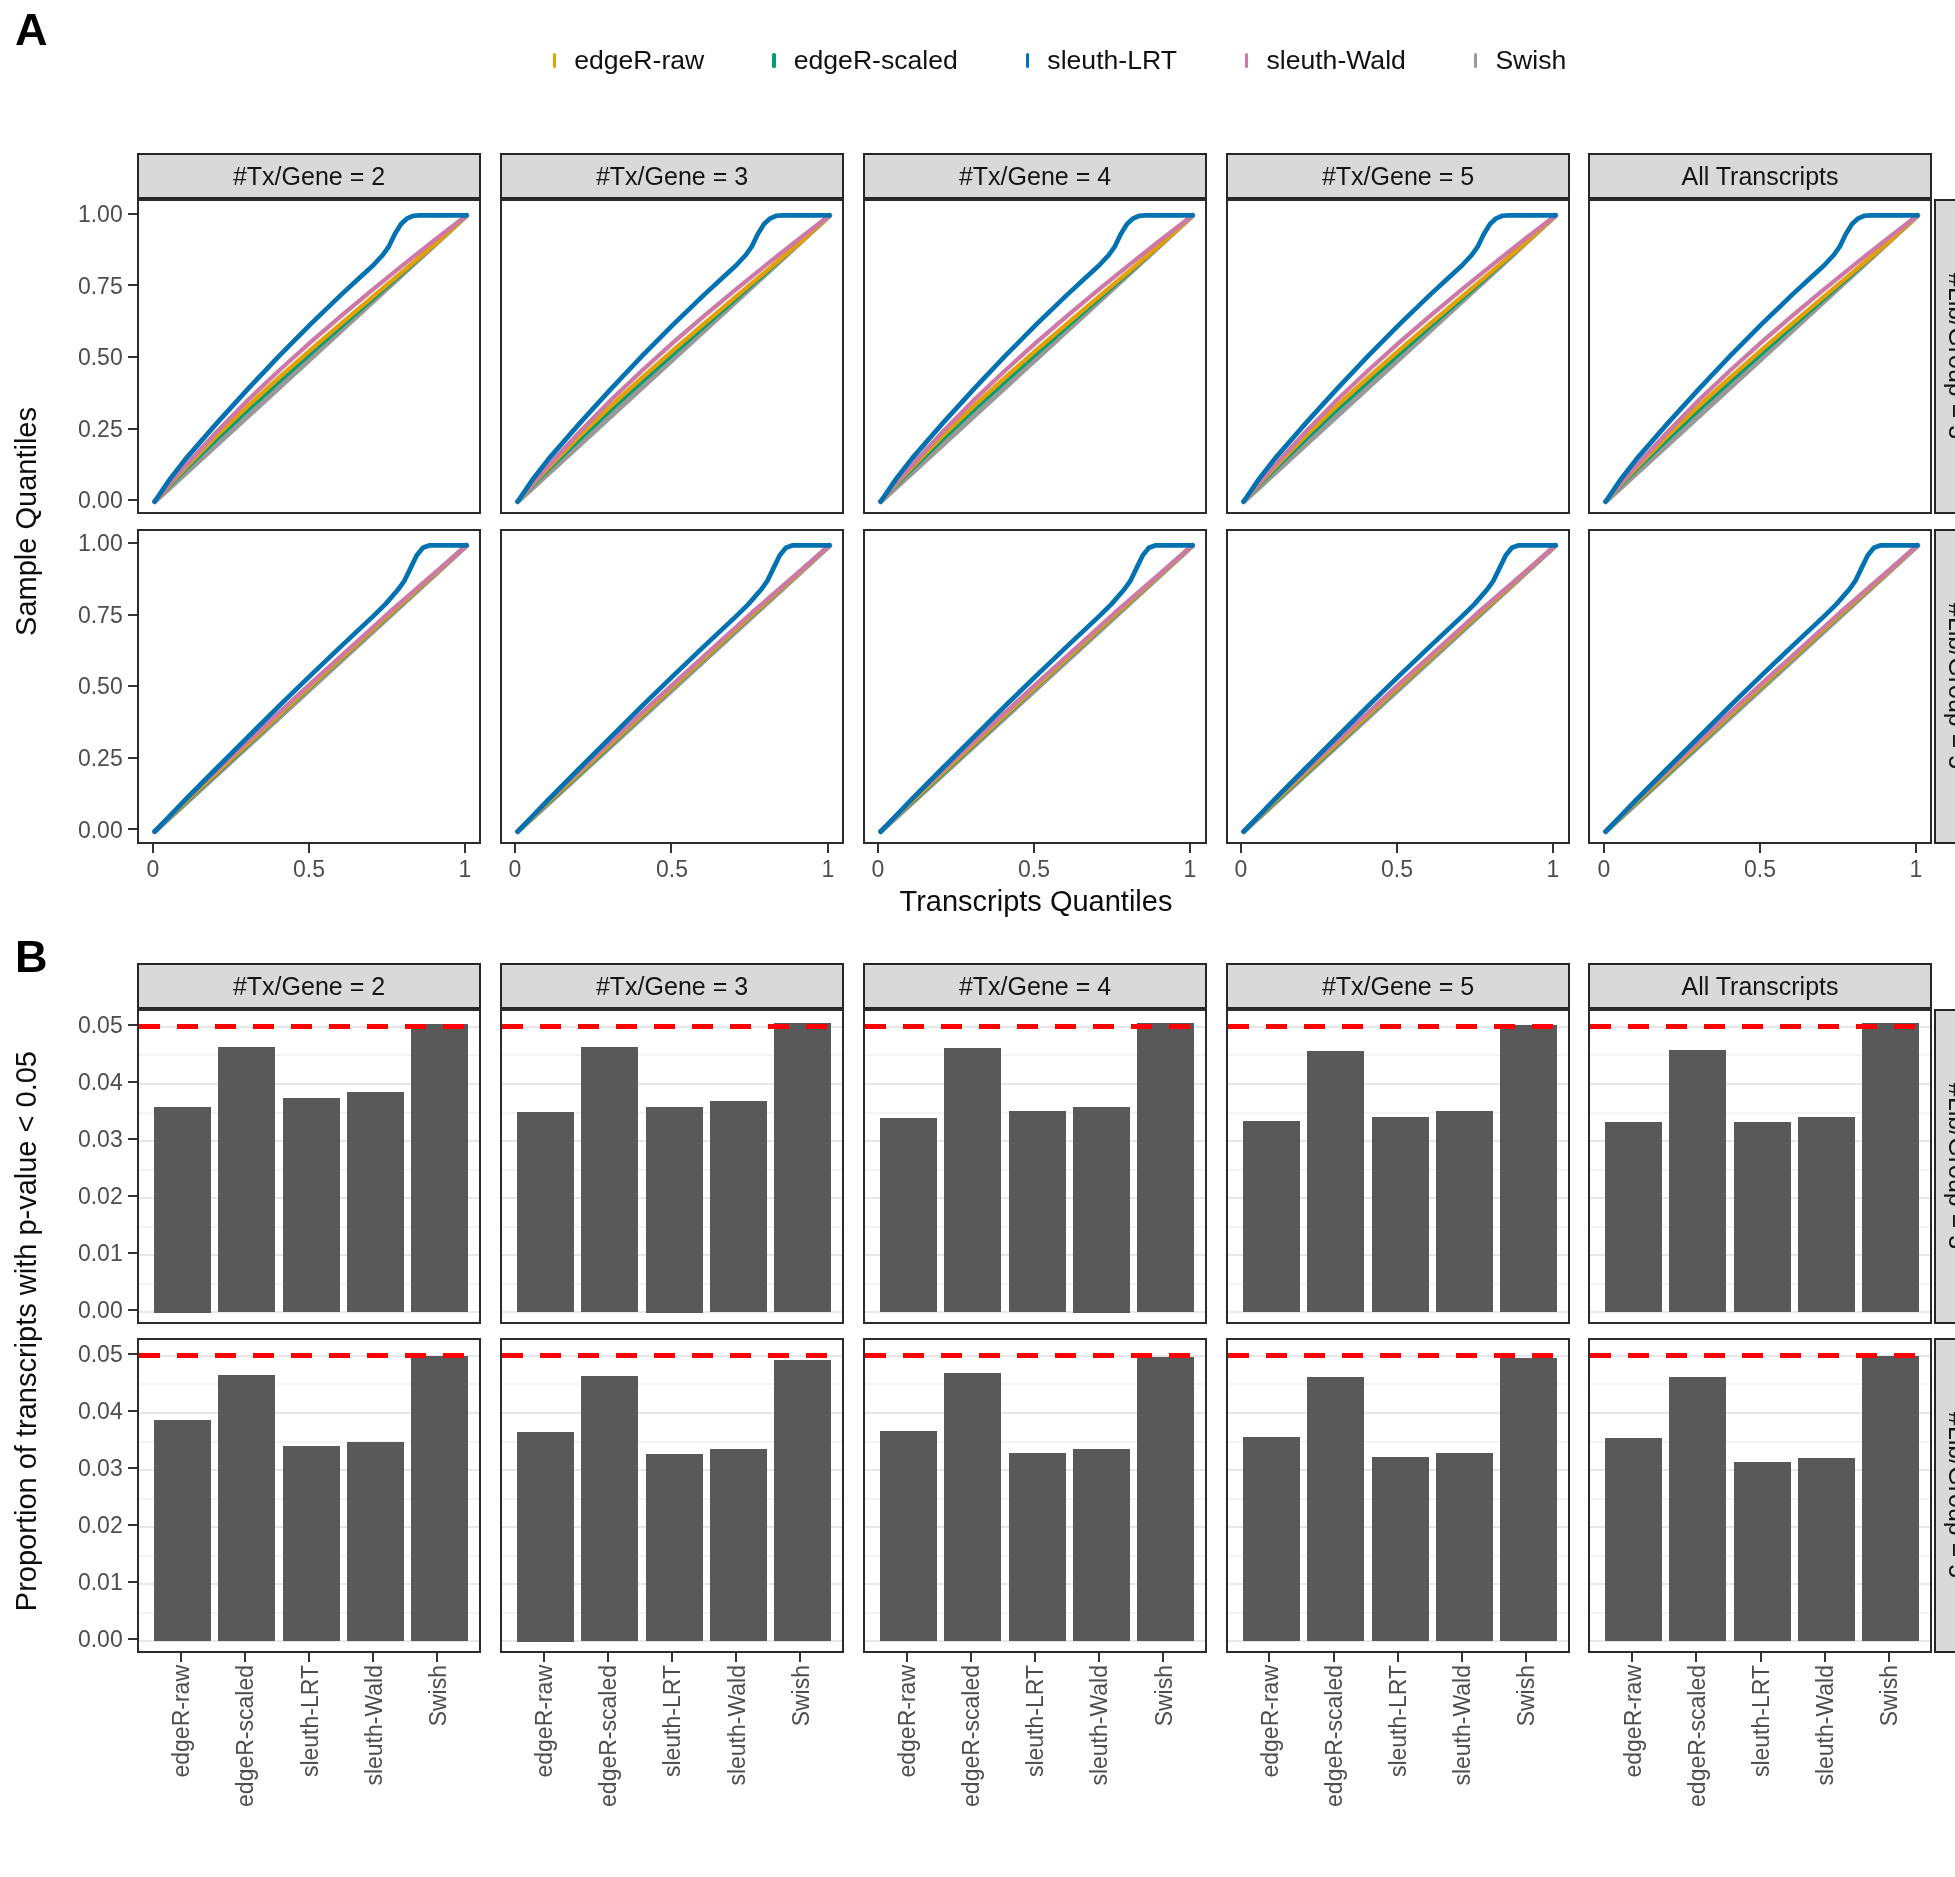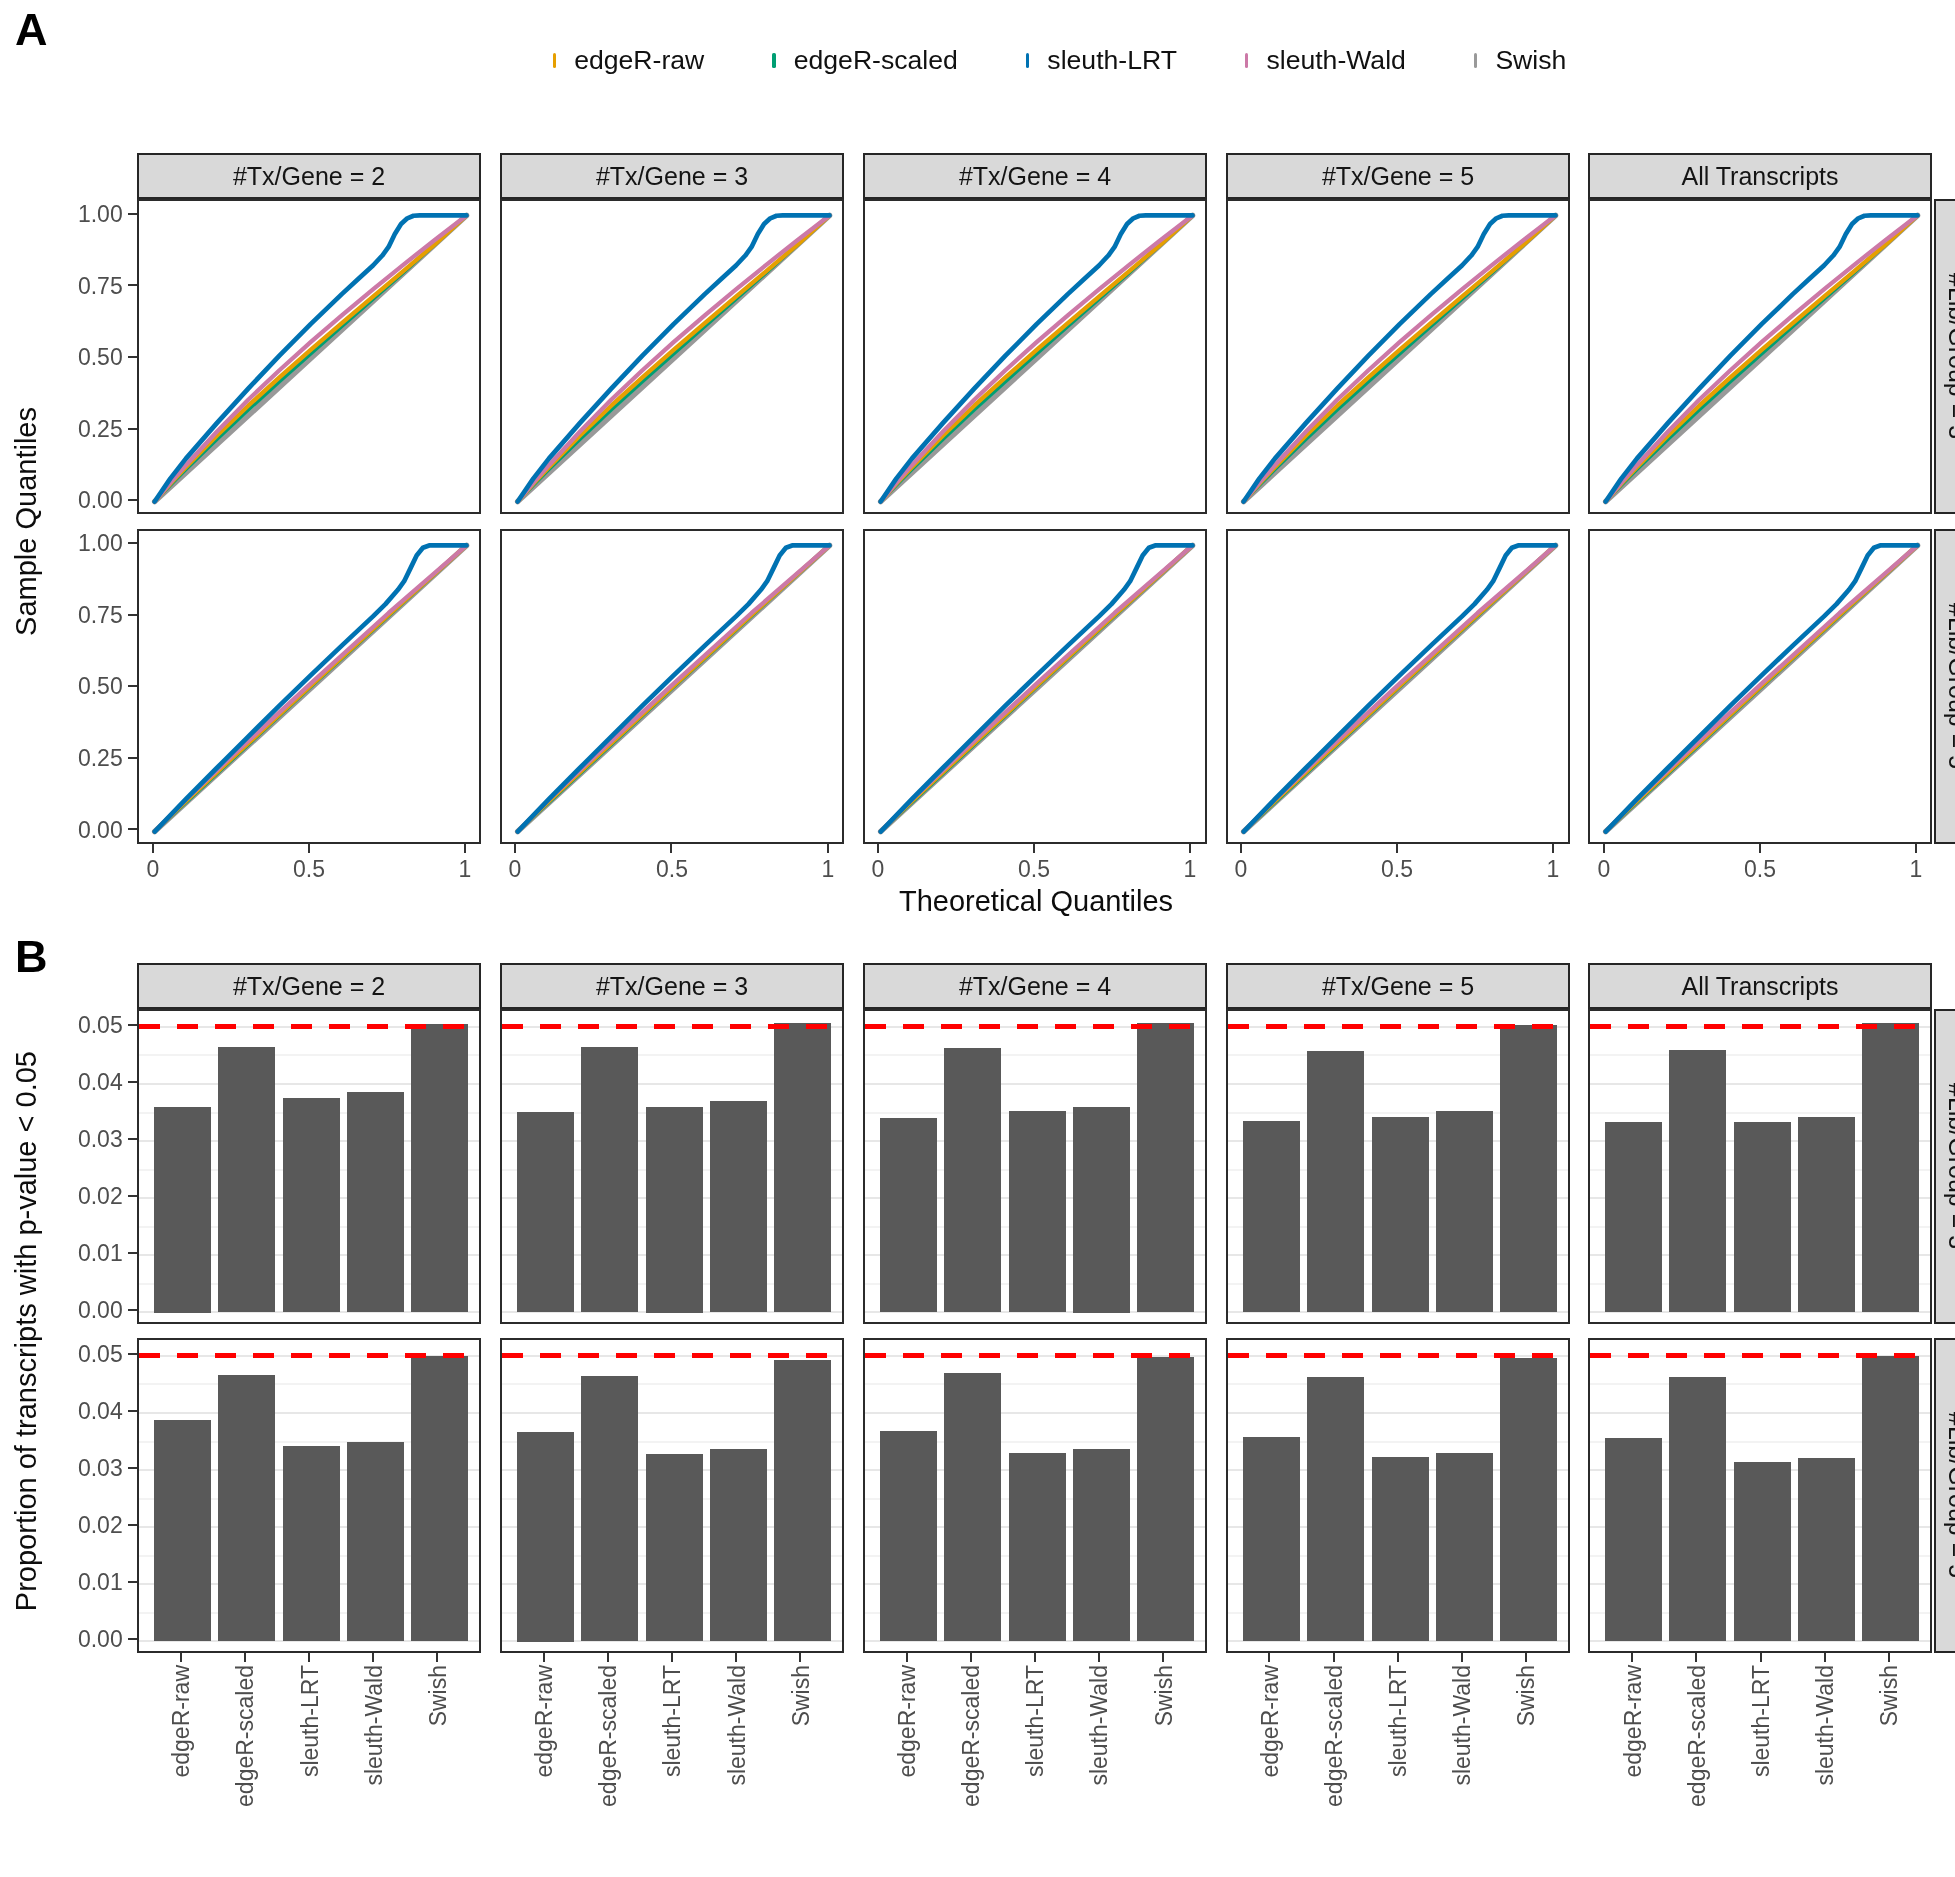--- a/index.html
+++ b/index.html
@@ -60,21 +60,21 @@
       </div>
     </div>
 
   <div class="abs" style="left:7px;top:199px;height:644px;width:38px;display:flex;align-items:center;justify-content:center">
     <span class="vtext-up axis-title">Sample Quantiles</span>
   </div>
   <div class="abs" style="left:7px;top:1009px;height:644px;width:38px;display:flex;align-items:center;justify-content:center">
     <span class="vtext-up axis-title">Proportion of transcripts with p-value &lt; 0.05</span>
   </div>
 
-  <div class="abs axis-title" style="left:645px;top:885px;width:782px;text-align:center">Theoretical Quantiles</div>
+  <div class="abs axis-title" style="left:645px;top:885px;width:782px;text-align:center">Transcripts Quantiles</div>
 
   <div id="generated">
       <div class="abs strip" style="left:137px;top:153px;width:344px;height:46px">#Tx/Gene = 2</div>
       <div class="abs strip" style="left:500px;top:153px;width:344px;height:46px">#Tx/Gene = 3</div>
       <div class="abs strip" style="left:863px;top:153px;width:344px;height:46px">#Tx/Gene = 4</div>
       <div class="abs strip" style="left:1226px;top:153px;width:344px;height:46px">#Tx/Gene = 5</div>
       <div class="abs strip" style="left:1588px;top:153px;width:344px;height:46px">All Transcripts</div>
       <div class="abs strip strip-v" style="left:1934px;top:199px;width:46px;height:315px">
         <span>#Lib/Group = 3</span>
       </div>

